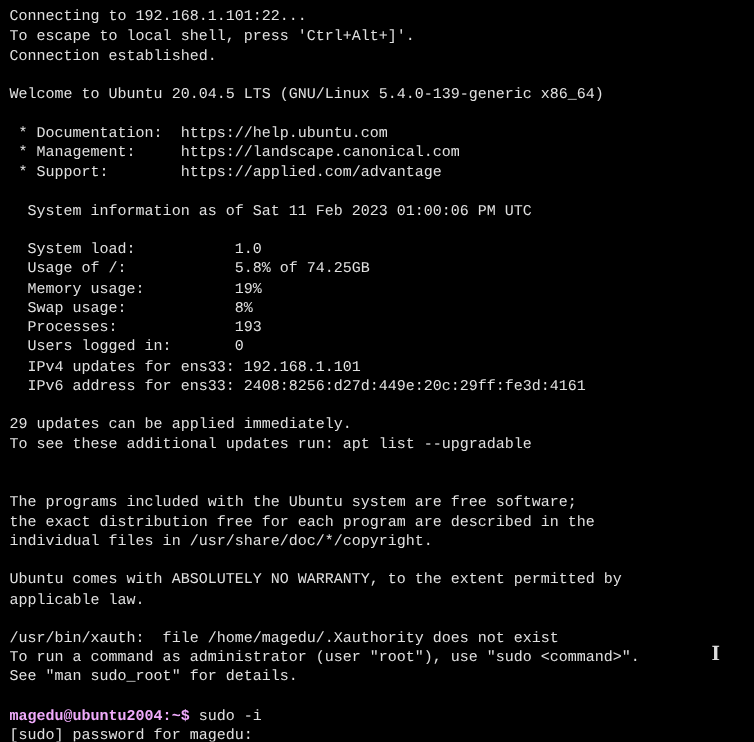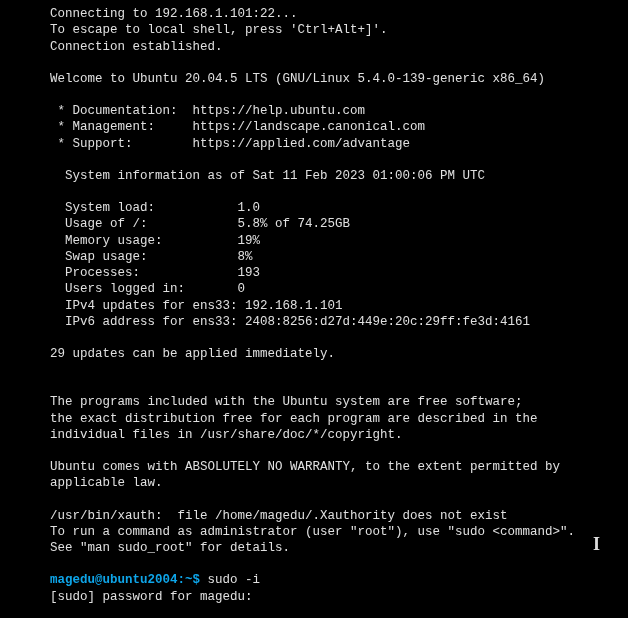--- a/index.html
+++ b/index.html
@@ -14,25 +14,24 @@
       font-family: 'Courier New', Consolas, monospace;
       font-size: 12.5px;
       color: #e0e0e0;
       padding: 6px 8px;
       line-height: 1.3;
       overflow: hidden;
       position: relative;
     }
     .line {
       white-space: pre;
-      margin-left: 42px;
     }
     .bold {
       font-weight: bold;
-      color: #0ea5e9;
+      color: #f0abfc;
     }
     .ibeam {
       position: absolute;
       right: 28px;
       top: 533px;
       color: #ddd;
       font-family: serif;
       font-size: 18px;
       font-weight: bold;
       pointer-events: none;
@@ -60,20 +59,21 @@
   <div class="line">  System load:           1.0</div>
   <div class="line">  Usage of /:            5.8% of 74.25GB</div>
   <div class="line">  Memory usage:          19%</div>
   <div class="line">  Swap usage:            8%</div>
   <div class="line">  Processes:             193</div>
   <div class="line">  Users logged in:       0</div>
   <div class="line">  IPv4 updates for ens33: 192.168.1.101</div>
   <div class="line">  IPv6 address for ens33: 2408:8256:d27d:449e:20c:29ff:fe3d:4161</div>
   <div class="blank"></div>
   <div class="line">29 updates can be applied immediately.</div>
+  <div class="line">To see these additional updates run: apt list --upgradable</div>
   <div class="blank"></div>
   <div class="blank"></div>
   <div class="line">The programs included with the Ubuntu system are free software;</div>
   <div class="line">the exact distribution free for each program are described in the</div>
   <div class="line">individual files in /usr/share/doc/*/copyright.</div>
   <div class="blank"></div>
   <div class="line">Ubuntu comes with ABSOLUTELY NO WARRANTY, to the extent permitted by</div>
   <div class="line">applicable law.</div>
   <div class="blank"></div>
   <div class="line">/usr/bin/xauth:  file /home/magedu/.Xauthority does not exist</div>

